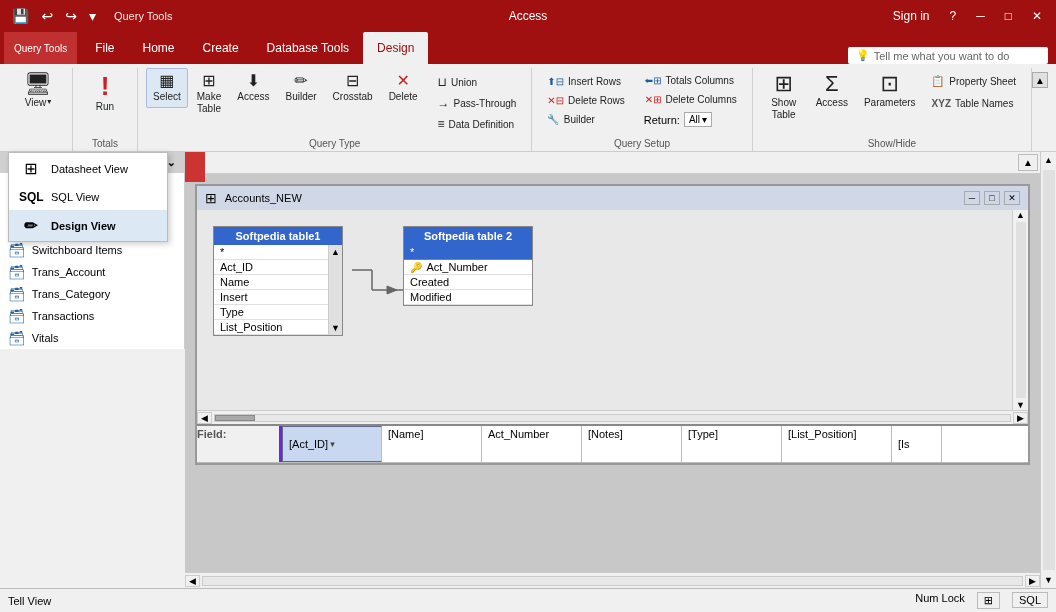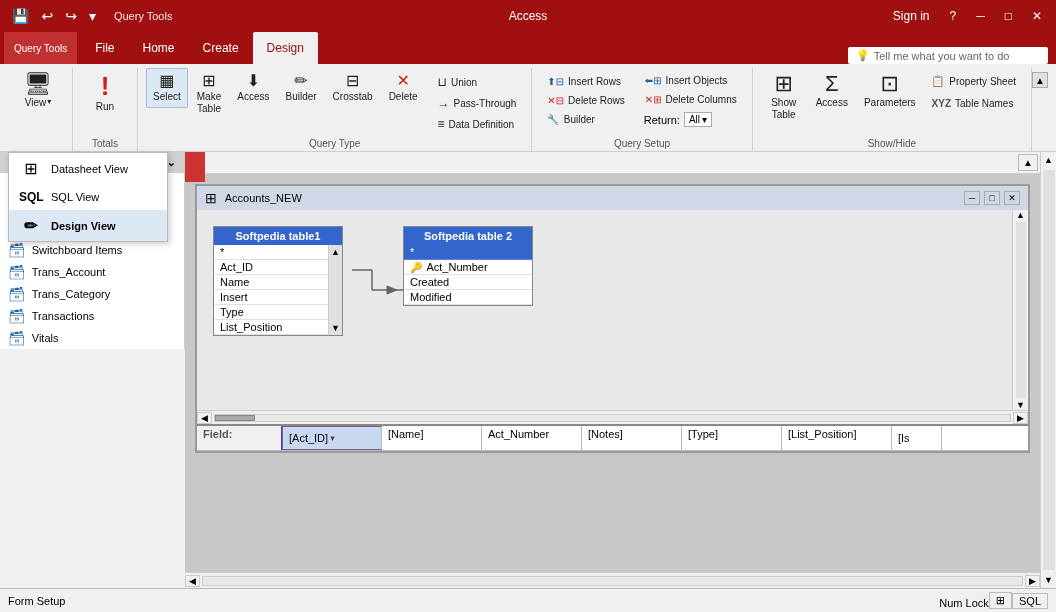--- a/index.html
+++ b/index.html
@@ -174,21 +174,21 @@
     .status-bar {
       background: #f0f0f0;
       border-top: 1px solid #bbb;
       height: 24px;
       display: flex;
       align-items: center;
       padding: 0 8px;
       font-size: 11px;
       justify-content: space-between;
     }
-    .status-right { display: flex; align-items: flex-end; }
+    .status-right { display: flex; gap: 12px; align-items: flex-start; }
 
     
     .collapse-btn {
       background: #e0e0e0;
       border: 1px solid #aaa;
       width: 16px;
       height: 16px;
       cursor: pointer;
       font-size: 10px;
       display: flex;
@@ -231,20 +231,21 @@
     <button class="title-btn">□</button>
     <button class="title-btn">✕</button>
   </div>
 </div>
 
 <div style="background:#a01010;display:flex;align-items:flex-end;height:32px;padding:0 0 0 4px;position:relative;">
   <div style="background:#c03030;color:white;font-size:10px;padding:2px 10px;height:100%;display:flex;align-items:center;margin-right:4px;">Query Tools</div>
   <div class="ribbon-tab">File</div>
   <div class="ribbon-tab">Home</div>
   <div class="ribbon-tab">Create</div>
+  <div class="ribbon-tab">Database Tools</div>
   <div class="ribbon-tab active">Design</div>
   <div style="flex:1;display:flex;align-items:center;justify-content:flex-end;padding-right:8px;">
     <div style="background:white;display:flex;align-items:center;padding:2px 8px;border-radius:2px;font-size:11px;color:#666;width:200px;">
       <span style="margin-right:4px;color:#a01010;">💡</span>
       <span>Tell me what you want to do</span>
     </div>
   </div>
 </div>
 
 <div class="ribbon">
@@ -329,21 +330,21 @@
             <span>Delete Rows</span>
           </button>
           <button class="ribbon-btn-small">
             <span>🔧</span>
             <span>Builder</span>
           </button>
         </div>
         <div style="display:flex;flex-direction:column;gap:2px;">
           <button class="ribbon-btn-small">
             <span style="color:#2060a0;">⬅⊞</span>
-            <span>Insert Objects</span>
+            <span>Totals Columns</span>
           </button>
           <button class="ribbon-btn-small">
             <span style="color:#cc2020;">✕⊞</span>
             <span>Delete Columns</span>
           </button>
           <div style="display:flex;align-items:center;gap:4px;padding:2px 6px;">
             <span>Return:</span>
             <div class="return-dropdown">
               <span>All</span>
               <span>▾</span>
@@ -525,50 +526,50 @@
           <button style="font-size:9px;padding:0 3px;background:#f0f0f0;border:1px solid #ccc;cursor:pointer;height:12px;">◀</button>
           <div style="flex:1;background:#e8e8e8;height:8px;margin:0 2px;border:1px solid #ccc;position:relative;">
             <div style="background:#aaa;width:40px;height:100%;border:1px solid #888;"></div>
           </div>
           <button style="font-size:9px;padding:0 3px;background:#f0f0f0;border:1px solid #ccc;cursor:pointer;height:12px;">▶</button>
         </div>
 
         <div style="background:white;border-top:2px solid #888;overflow-x:auto;">
 
           <div style="display:flex;border-bottom:1px solid #bbb;">
-            <div style="min-width:85px;background:#f0f0f0;border-right:1px solid #6d28d9;padding:2px 6px;font-size:11px;font-weight:bold;color:#555;">Field:</div>
+            <div style="min-width:85px;background:#f0f0f0;border-right:3px solid #6d28d9;padding:2px 0;font-size:11px;font-weight:bold;color:#555;">Field:</div>
             <div class="selected-cell" style="min-width:100px;padding:2px 6px;font-size:11px;border-right:1px solid #bbb;display:flex;align-items:center;gap:2px;">
               <span>[Act_ID]</span>
               <span style="font-size:9px;color:#444;">▾</span>
             </div>
             <div style="min-width:100px;padding:2px 6px;font-size:11px;border-right:1px solid #bbb;">[Name]</div>
             <div style="min-width:100px;padding:2px 6px;font-size:11px;border-right:1px solid #bbb;">Act_Number</div>
             <div style="min-width:100px;padding:2px 6px;font-size:11px;border-right:1px solid #bbb;">[Notes]</div>
             <div style="min-width:100px;padding:2px 6px;font-size:11px;border-right:1px solid #bbb;">[Type]</div>
             <div style="min-width:110px;padding:2px 6px;font-size:11px;border-right:1px solid #bbb;">[List_Position]</div>
-            <div style="min-width:50px;padding:6px 6px;font-size:11px;border-right:1px solid #bbb;">[Is</div>
+            <div style="min-width:50px;padding:12px 6px;font-size:11px;border-right:1px solid #bbb;">[Is</div>
           </div>
         </div>
       </div>
     </div>
 
     <div style="height:16px;background:#f0f0f0;border-top:1px solid #ccc;display:flex;align-items:center;">
       <button style="font-size:9px;padding:0 3px;background:#f0f0f0;border:1px solid #ccc;cursor:pointer;">◀</button>
       <div style="flex:1;background:#e8e8e8;height:10px;margin:0 2px;border:1px solid #ccc;"></div>
       <button style="font-size:9px;padding:0 3px;background:#f0f0f0;border:1px solid #ccc;cursor:pointer;">▶</button>
     </div>
   </div>
 
   <div style="width:16px;background:#f0f0f0;border-left:1px solid #ccc;display:flex;flex-direction:column;align-items:center;">
     <span style="font-size:9px;cursor:pointer;padding:3px;">▲</span>
     <div style="flex:1;background:#e0e0e0;width:12px;margin:2px;"></div>
     <span style="font-size:9px;cursor:pointer;padding:3px;">▼</span>
   </div>
 </div>
 
 <div class="status-bar">
-  <span>Form Setup</span>
+  <span>Tell View</span>
   <div class="status-right">
     <span>Num Lock</span>
     <button style="background:none;border:1px solid #bbb;padding:1px 6px;cursor:pointer;font-size:11px;">⊞</button>
     <button style="background:none;border:1px solid #bbb;padding:1px 6px;cursor:pointer;font-size:11px;">SQL</button>
   </div>
 </div>
 
 </body></html>

